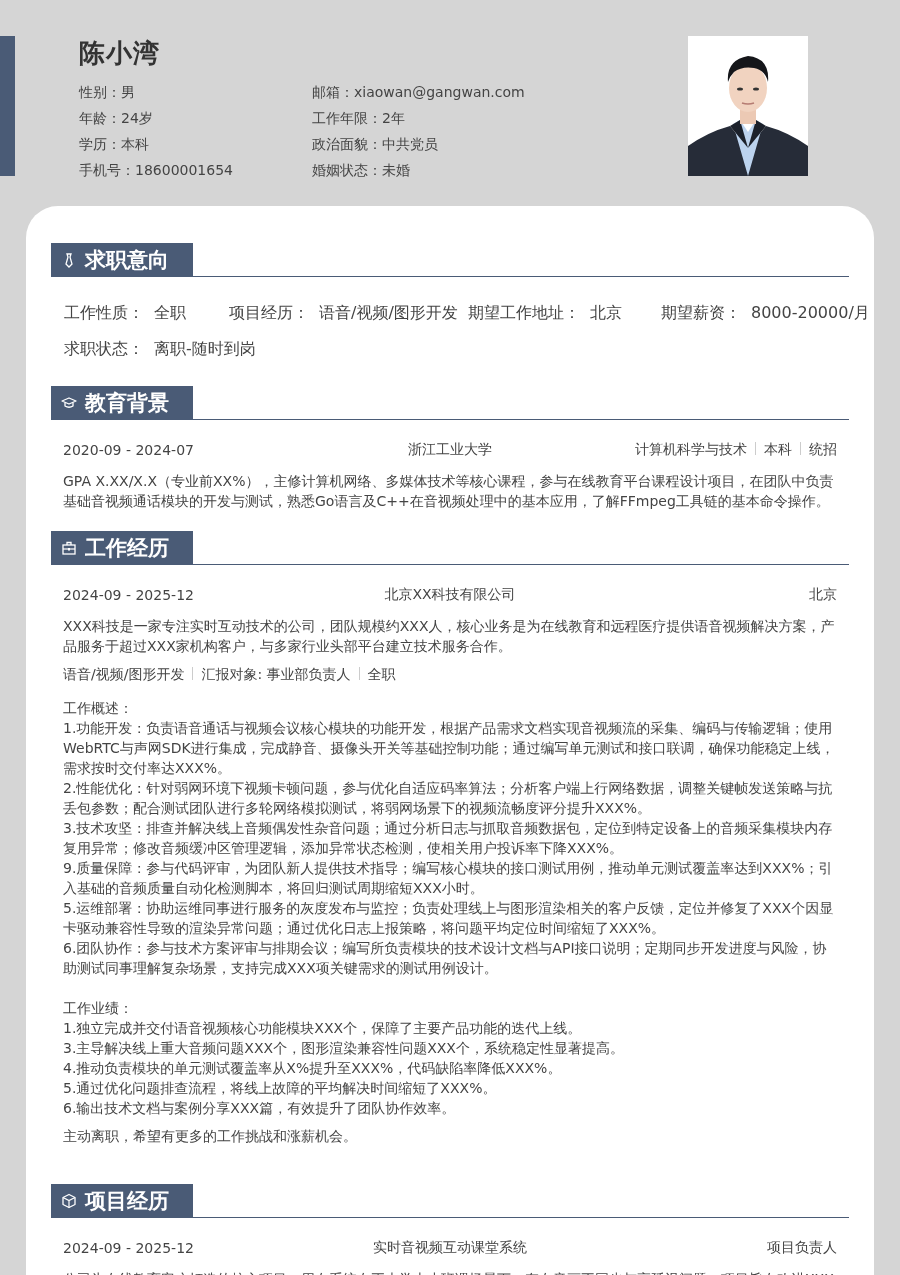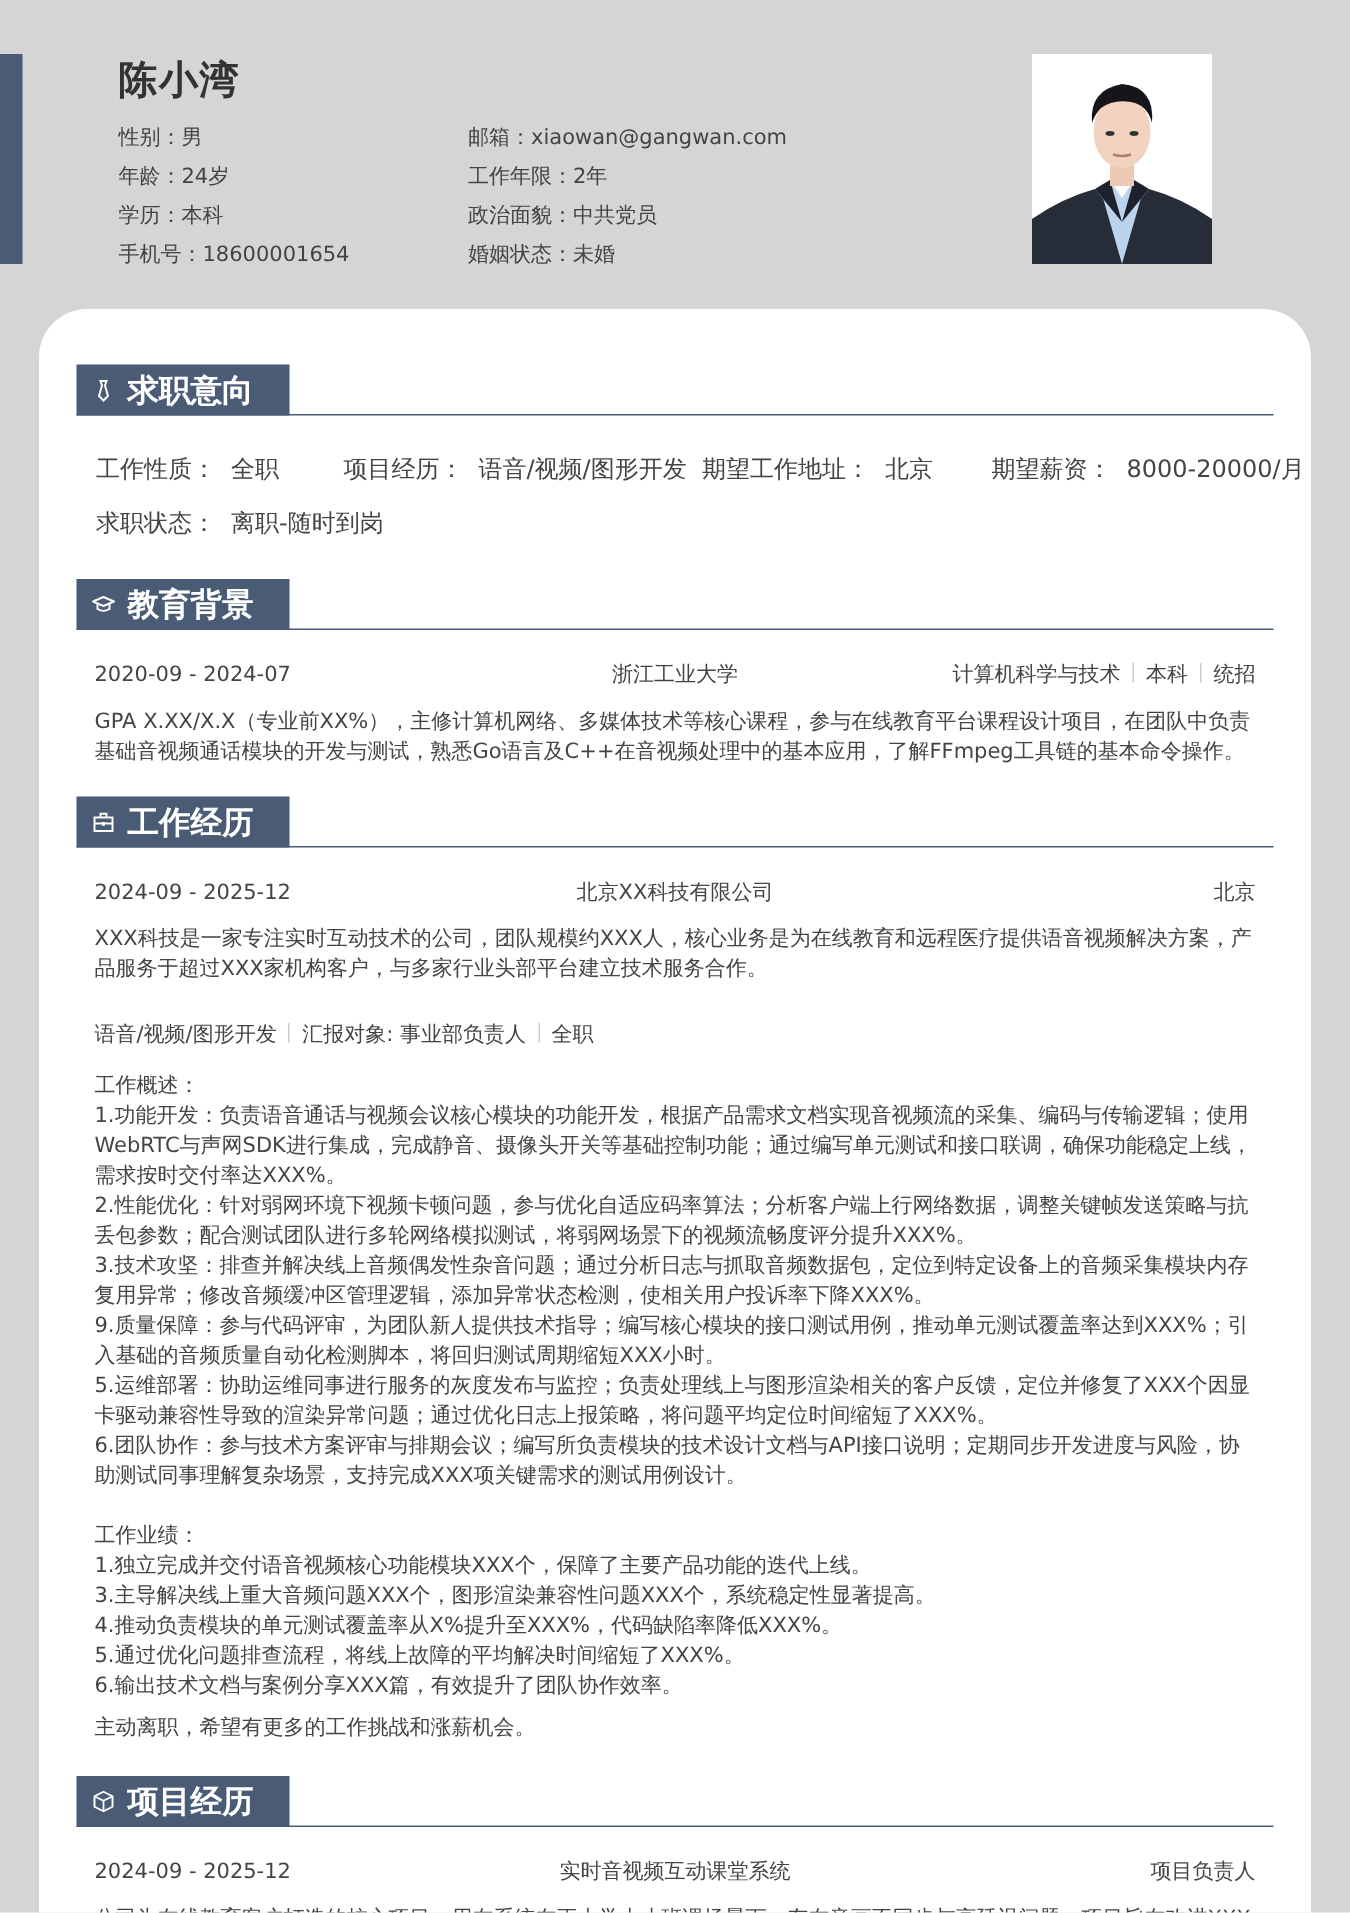--- a/index.html
+++ b/index.html
@@ -140,21 +140,21 @@
           </svg>
         <span>工作经历</span>
       </div>
     </div>
     <div class="row3" style="margin-top:20px;position:relative;">
       <span>2024-09 - 2025-12</span>
       <span class="mid">北京XX科技有限公司</span>
       <span>北京</span>
     </div>
     <div class="para" style="margin-top:11px;">XXX科技是一家专注实时互动技术的公司，团队规模约XXX人，核心业务是为在线教育和远程医疗提供语音视频解决方案，产品服务于超过XXX家机构客户，与多家行业头部平台建立技术服务合作。</div>
-    <div class="para" style="margin-top:24px;">
+    <div class="para" style="margin-top:8px;">
       <span>语音/视频/图形开发</span><span class="sep"></span><span>汇报对象: 事业部负责人</span><span class="sep"></span><span>全职</span>
     </div>
     <div class="para" style="margin-top:14px;">
       <div>工作概述：</div>
       <div>1.功能开发：负责语音通话与视频会议核心模块的功能开发，根据产品需求文档实现音视频流的采集、编码与传输逻辑；使用WebRTC与声网SDK进行集成，完成静音、摄像头开关等基础控制功能；通过编写单元测试和接口联调，确保功能稳定上线，需求按时交付率达XXX%。</div>
       <div>2.性能优化：针对弱网环境下视频卡顿问题，参与优化自适应码率算法；分析客户端上行网络数据，调整关键帧发送策略与抗丢包参数；配合测试团队进行多轮网络模拟测试，将弱网场景下的视频流畅度评分提升XXX%。</div>
       <div>3.技术攻坚：排查并解决线上音频偶发性杂音问题；通过分析日志与抓取音频数据包，定位到特定设备上的音频采集模块内存复用异常；修改音频缓冲区管理逻辑，添加异常状态检测，使相关用户投诉率下降XXX%。</div>
       <div>9.质量保障：参与代码评审，为团队新人提供技术指导；编写核心模块的接口测试用例，推动单元测试覆盖率达到XXX%；引入基础的音频质量自动化检测脚本，将回归测试周期缩短XXX小时。</div>
       <div>5.运维部署：协助运维同事进行服务的灰度发布与监控；负责处理线上与图形渲染相关的客户反馈，定位并修复了XXX个因显卡驱动兼容性导致的渲染异常问题；通过优化日志上报策略，将问题平均定位时间缩短了XXX%。</div>
       <div>6.团队协作：参与技术方案评审与排期会议；编写所负责模块的技术设计文档与API接口说明；定期同步开发进度与风险，协助测试同事理解复杂场景，支持完成XXX项关键需求的测试用例设计。</div>

